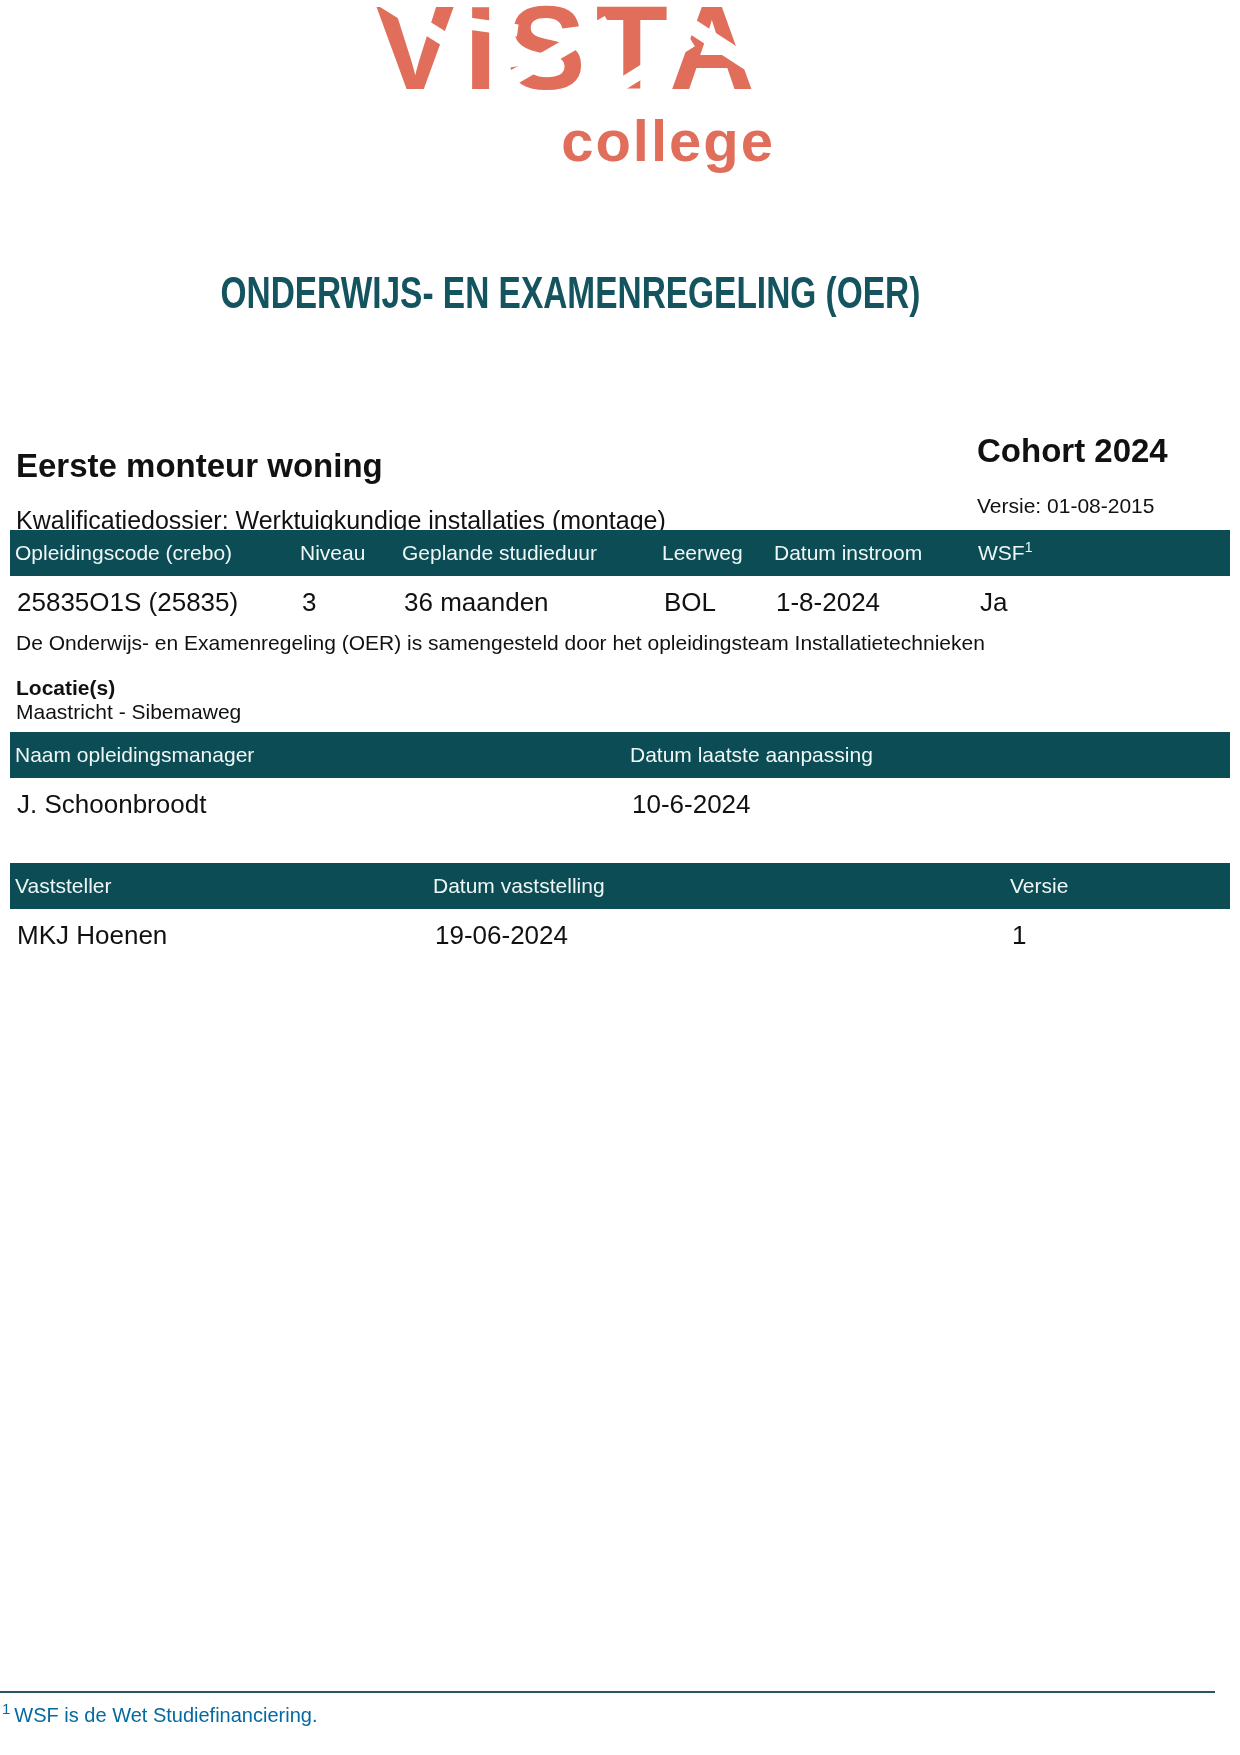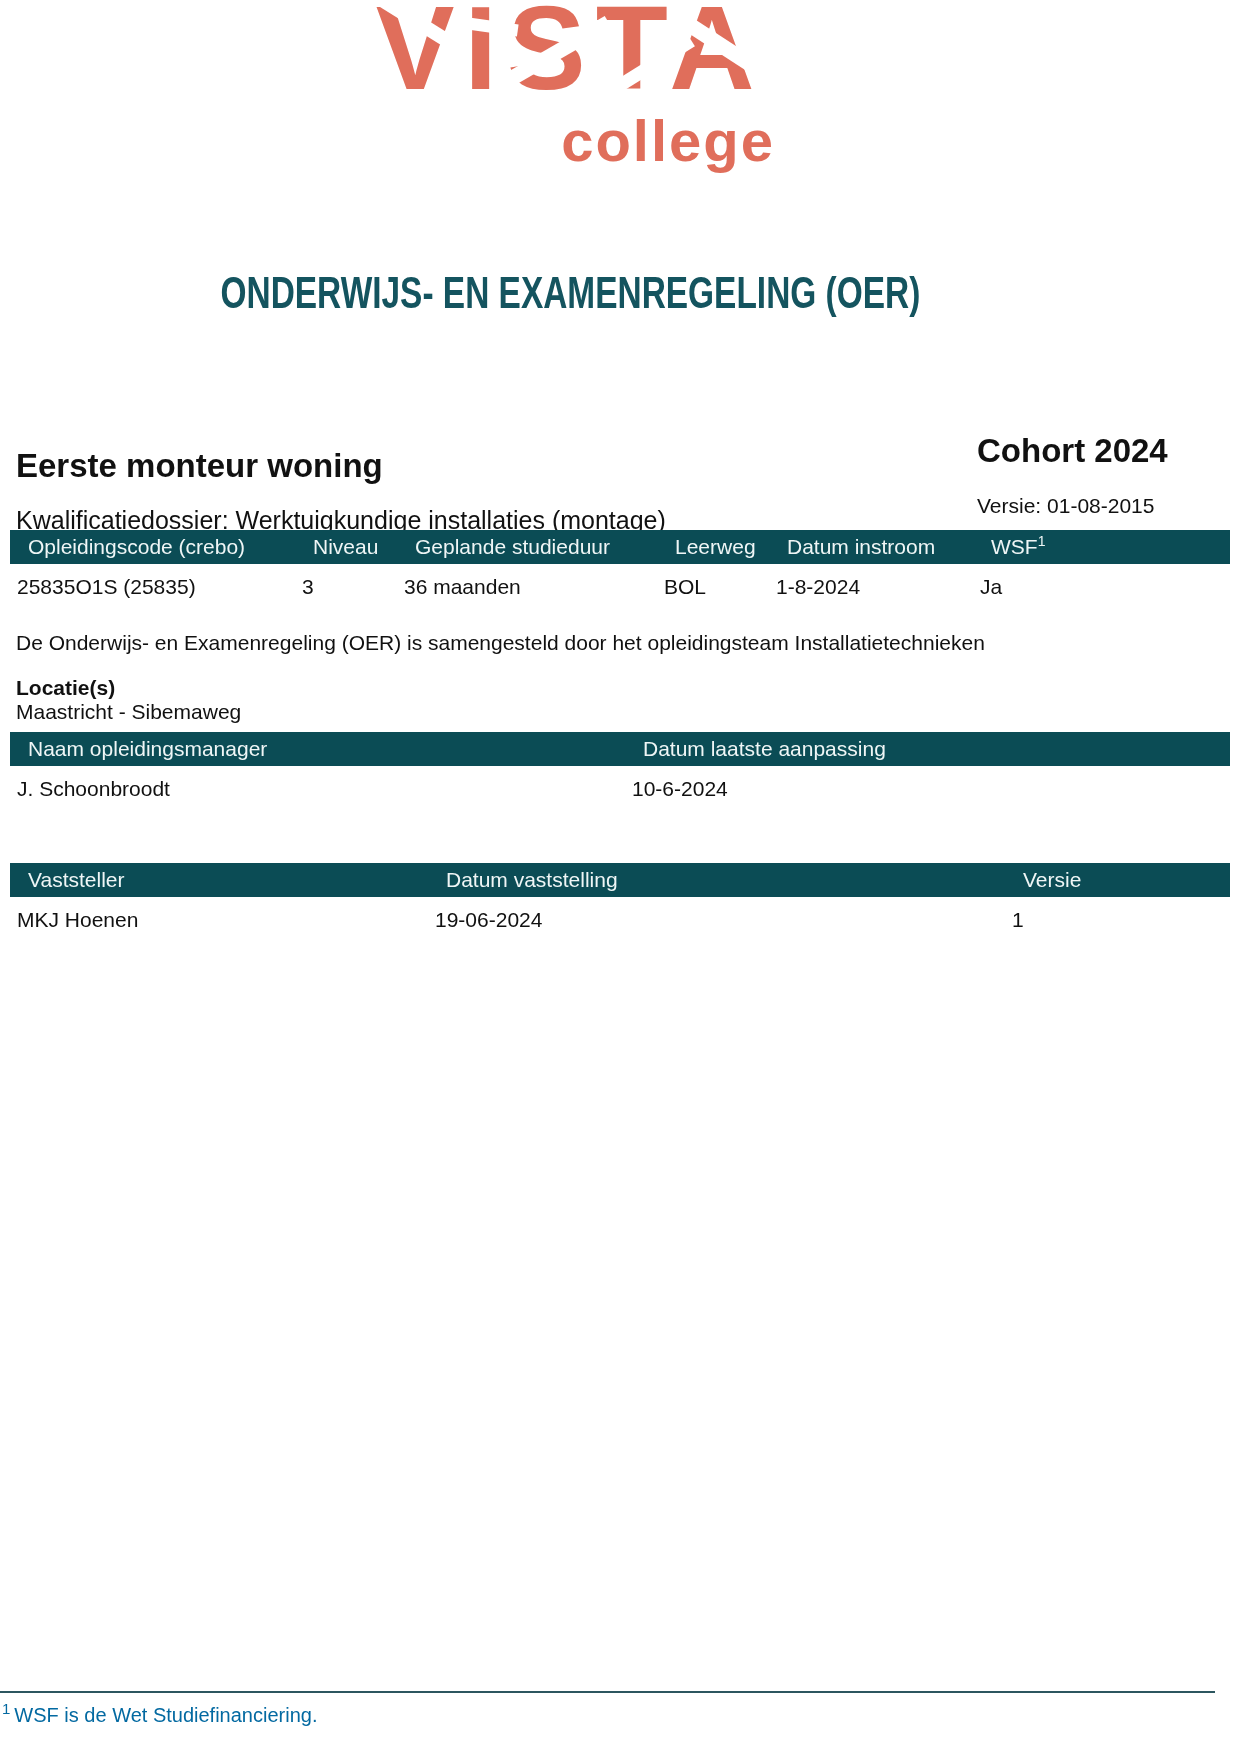--- a/index.html
+++ b/index.html
@@ -50,25 +50,25 @@
   .prog-dossier{position:absolute;top:494px;left:16px;font-size:25px;margin-top:12px;}
   .prog-version{position:absolute;top:494px;left:977px;font-size:21px;}
   
   table{border-collapse:collapse;table-layout:fixed;width:1220px;}
   .tbl{position:absolute;left:10px;}
   .tbl1{top:530px;}
   .tbl2{top:732px;}
   .tbl3{top:863px;}
   th{
     background:var(--teal);color:#EFF6F6;font-weight:normal;
-    text-align:left;font-size:21px;height:34px;
-    padding:0 0 0 18px;vertical-align:middle;white-space:nowrap;
+    text-align:left;font-size:21px;height:46px;
+    padding:0 0 0 5px;vertical-align:middle;white-space:nowrap;
   }
   td{
-    text-align:left;font-size:21px;color:var(--text);
+    text-align:left;font-size:26px;color:var(--text);
     padding:11px 0 0 7px;vertical-align:top;white-space:nowrap;
   }
   th sup{font-size:14px;vertical-align:super;line-height:0;}
   
   .para{position:absolute;left:16px;font-size:21px;}
   .para-composed{top:631px;}
   .loc-block{position:absolute;left:16px;top:676px;font-size:21px;line-height:24px;}
   .loc-label{font-weight:bold;}
   .para-approved{top:832px;}
   

